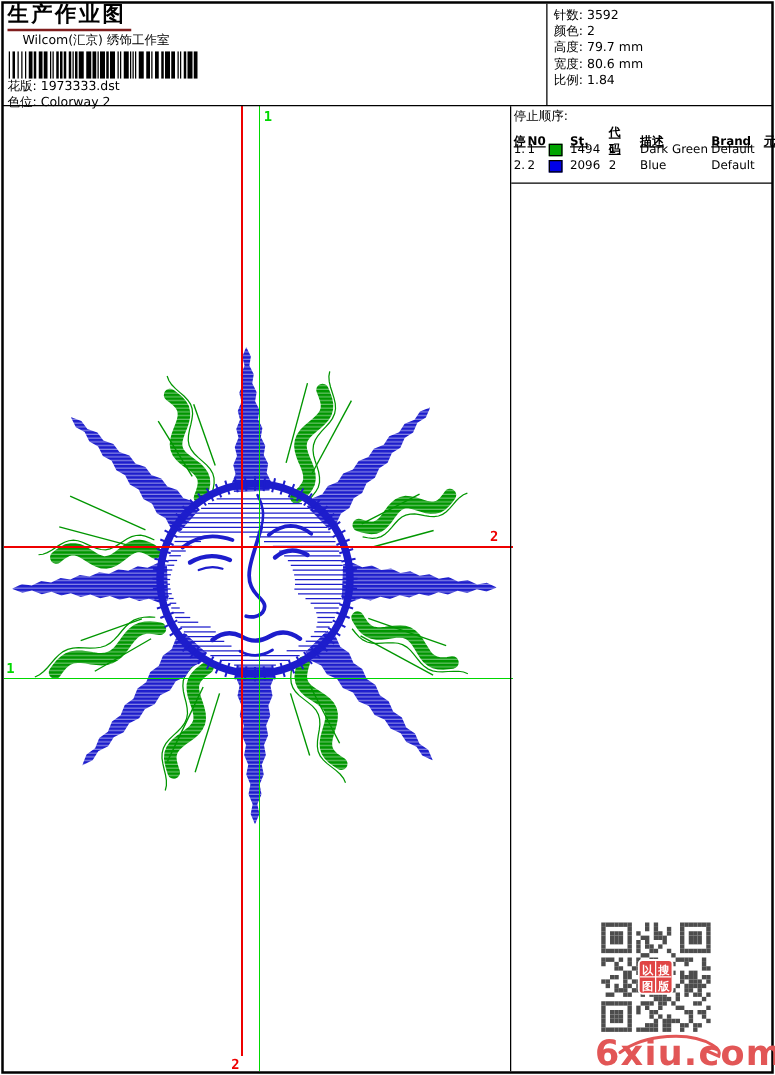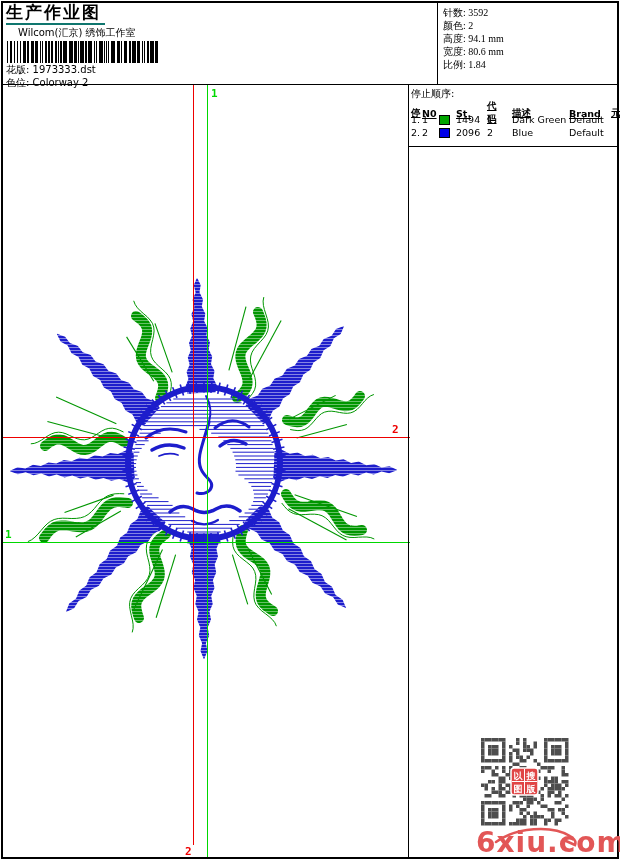--- a/index.html
+++ b/index.html
@@ -4,27 +4,27 @@
 <style>
   html,body{margin:0;padding:0;background:#888;}
   .page{
     position:relative;width:620px;height:860px;background:#fff;overflow:hidden;
     font-family:"DejaVu Sans","Liberation Sans",sans-serif;color:#000;
   }
   .border-outer{position:absolute;left:1px;top:1px;right:1px;bottom:1px;border:2px solid #000;pointer-events:none;z-index:5;}
   .hline,.vline{position:absolute;background:#000;z-index:2;}
   
   .hdr-left{position:absolute;left:6px;top:3px;z-index:3;}
-  .hdr-title{font-size:17px;font-weight:bold;letter-spacing:2px;border-bottom:2px solid #0f766e;padding:0 4px 1px 0;width:fit-content;line-height:19px;}
+  .hdr-title{font-size:17px;font-weight:bold;letter-spacing:2px;border-bottom:2px solid #7f1d1d;padding:0 4px 1px 0;width:fit-content;line-height:19px;}
   .hdr-studio{font-size:10px;margin-top:2px;line-height:12px;margin-left:12px;}
   .hdr-bc{display:block;margin-top:2px;}
   .hdr-kv{font-size:10px;line-height:13px;}
   
   .hdr-stats{position:absolute;left:443px;top:6px;z-index:3;font-size:10px;line-height:13px;}
-  .stat-row{white-space:nowrap;font-family:Liberation Serif, serif;}
+  .stat-row{white-space:nowrap;}
   
   .stop-panel{position:absolute;left:411px;top:88px;width:206px;z-index:3;font-size:9.5px;}
   .stop-title{font-size:10px;line-height:12px;margin-bottom:0;}
   .trow{display:grid;grid-template-columns:11px 17px 17px 31px 25px 57px 42px 20px;align-items:center;height:13px;}
   .th{font-weight:bold;text-decoration:underline;}
   .td-code,.th-code{text-align:left;padding-right:9px;}
   .swatch{width:11px;height:10px;border:1px solid #000;box-sizing:border-box;}
   
   #design-svg{position:absolute;left:0;top:0;z-index:1;}
   
@@ -93,21 +93,21 @@
     </div>
     <div class="hdr-kv">
       <span>色位:</span>
       <span>Colorway 2</span>
     </div>
   </div>
 
   <div class="hdr-stats">
     <div class="stat-row"><span>针数:</span> <span>3592</span></div>
     <div class="stat-row"><span>颜色:</span> <span>2</span></div>
-    <div class="stat-row"><span>高度:</span> <span>94.1 mm</span></div>
+    <div class="stat-row"><span>高度:</span> <span>79.7 mm</span></div>
     <div class="stat-row"><span>宽度:</span> <span>80.6 mm</span></div>
     <div class="stat-row"><span>比例:</span> <span>1.84</span></div>
   </div>
 
   <div class="stop-panel">
     <div class="stop-title">停止顺序:</div>
     <div class="trow">
       <div class="th">停</div>
       <div class="th">N0</div>
       <div></div>

